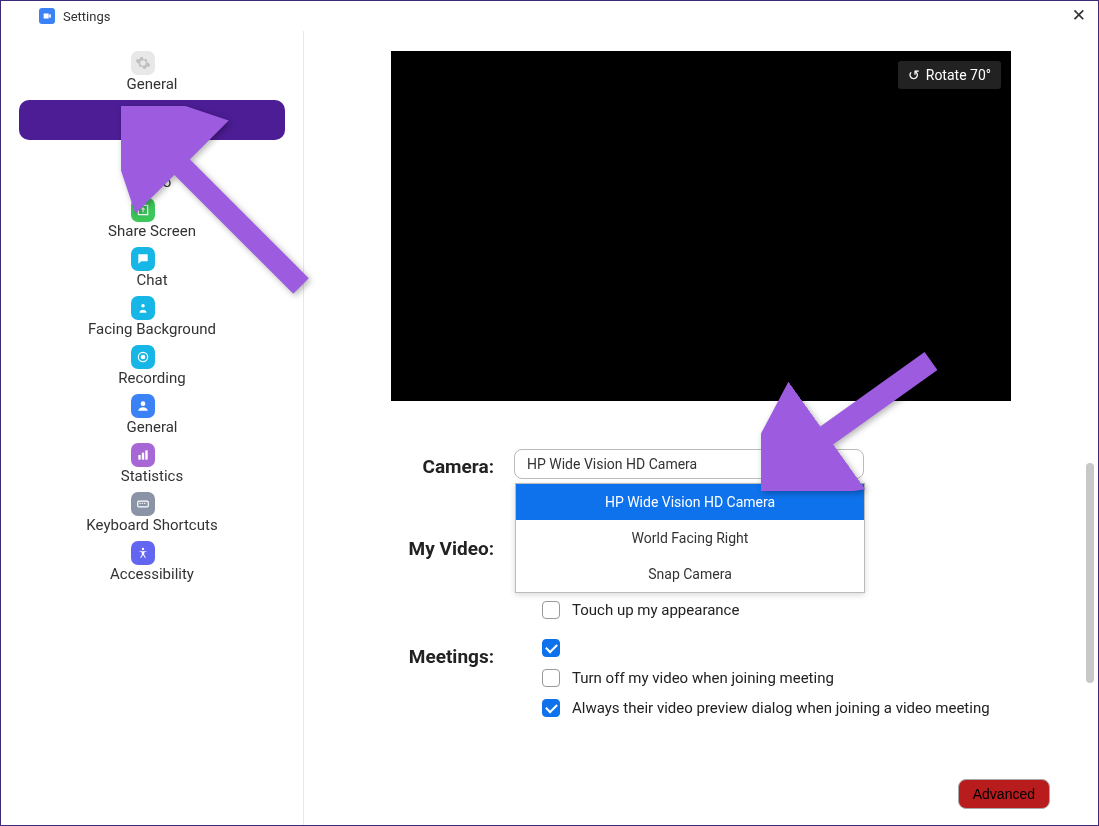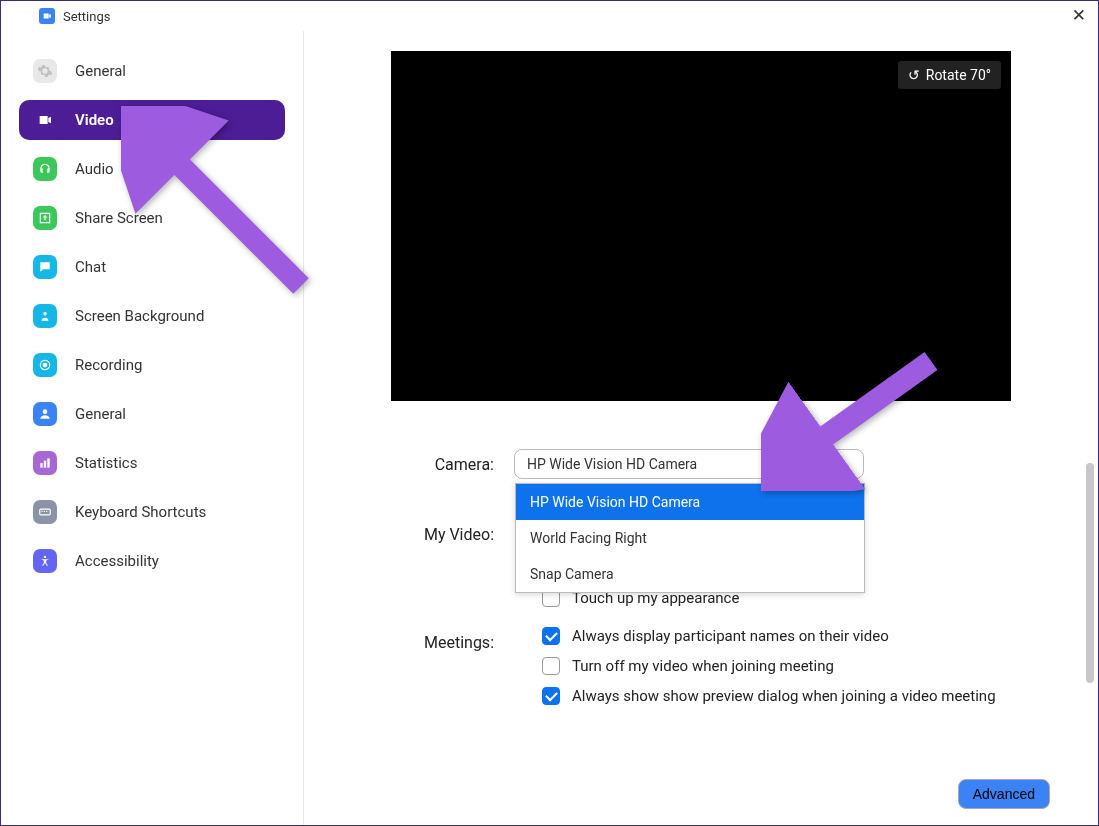--- a/index.html
+++ b/index.html
@@ -51,20 +51,21 @@
     .sidebar-item {
       display: flex;
       align-items: center;
       height: 40px;
       padding: 0 14px;
       border-radius: 10px;
       margin-bottom: 9px;
       cursor: pointer;
       font-size: 15px;
       color: #333;
+      flex-direction: column;
     }
     .sidebar-item.active {
       background: #4c1d95;
       color: #fff;
       font-weight: 600;
     }
     .sidebar-item .icon {
       width: 24px; height: 24px;
       margin-right: 18px;
       border-radius: 7px;
@@ -106,27 +107,28 @@
     }
     .form-row {
       display: flex;
       align-items: flex-start;
       margin-bottom: 8px;
     }
     .form-label {
       width: 180px;
       text-align: right;
       padding-right: 20px;
-      font-weight: 400;
-      font-size: 16px;
+      font-weight: 700;
+      font-size: 19px;
       color: #222;
       padding-top: 6px;
     }
     .form-controls {
       flex: 1;
+      text-align: center;
     }
     .select-box {
       width: 350px;
       height: 30px;
       border: 1px solid #bbb;
       border-radius: 8px;
       padding: 0 12px;
       font-size: 14px;
       color: #333;
       display: flex;
@@ -186,21 +188,21 @@
       border-width: 0 2px 2px 0;
       transform: rotate(45deg) translate(-1px, -1px);
     }
     .advanced-btn {
       position: absolute;
       bottom: 16px;
       right: 48px;
       padding: 6px 14px;
       border: 1px solid #aaa;
       border-radius: 8px;
-      background: #3b82f6;
+      background: #b91c1c;
       font-size: 14px;
       cursor: pointer;
     }
     .scrollbar-thumb {
       position: absolute;
       right: 4px;
       top: 432px;
       width: 8px;
       height: 220px;
       background: #c8c8c8;
@@ -269,21 +271,21 @@
         </span>
         <span>Chat</span>
       </div>
       <div class="sidebar-item">
         <span class="icon" style="background: rgb(22, 182, 230);">
           <svg viewBox="0 0 24 24" width="14" height="14" fill="#fff">
             <circle cx="12" cy="8" r="3"></circle>
             <path d="M6 20c0-3 3-5 6-5s6 2 6 5z"></path>
           </svg>
         </span>
-        <span>Screen Background</span>
+        <span>Facing Background</span>
       </div>
       <div class="sidebar-item">
         <span class="icon" style="background: rgb(22, 182, 230);">
           <svg viewBox="0 0 24 24" width="14" height="14" fill="none" stroke="#fff" stroke-width="2">
             <circle cx="12" cy="12" r="8"></circle>
             <circle cx="12" cy="12" r="3" fill="#fff"></circle>
           </svg>
         </span>
         <span>Recording</span>
       </div>
@@ -345,44 +347,43 @@
             <span style="font-size:11px;color:#666;">⌄</span>
             <div class="dropdown-list" id="camera-dropdown">
                 <div class="dropdown-option selected">HP Wide Vision HD Camera</div>
                 <div class="dropdown-option">World Facing Right</div>
                 <div class="dropdown-option">Snap Camera</div>
               </div>
           </div>
         </div>
       </div>
 
-      <div class="form-row" style="margin-top:40px;">
+      <div class="form-row" style="margin-top:52px;">
         <div class="form-label">My Video:</div>
         <div class="form-controls" style="padding-top:70px;">
           <div class="checkbox-row">
             <span class="checkbox"></span>
             <span>Touch up my appearance</span>
           </div>
         </div>
       </div>
 
       <div class="form-row" style="margin-top:2px;">
         <div class="form-label">Meetings:</div>
         <div class="form-controls">
           <div class="checkbox-row">
             <span class="checkbox checked"></span>
-            <span>Always display participant names on their video</span>
           </div>
           <div class="checkbox-row">
             <span class="checkbox"></span>
             <span>Turn off my video when joining meeting</span>
           </div>
           <div class="checkbox-row">
             <span class="checkbox checked"></span>
-            <span>Always show show preview dialog when joining a video meeting</span>
+            <span>Always their video preview dialog when joining a video meeting</span>
           </div>
         </div>
       </div>
     </div>
 
     <button class="advanced-btn">
       <span>Advanced</span>
     </button>
 
     <div class="scrollbar-thumb"></div>

